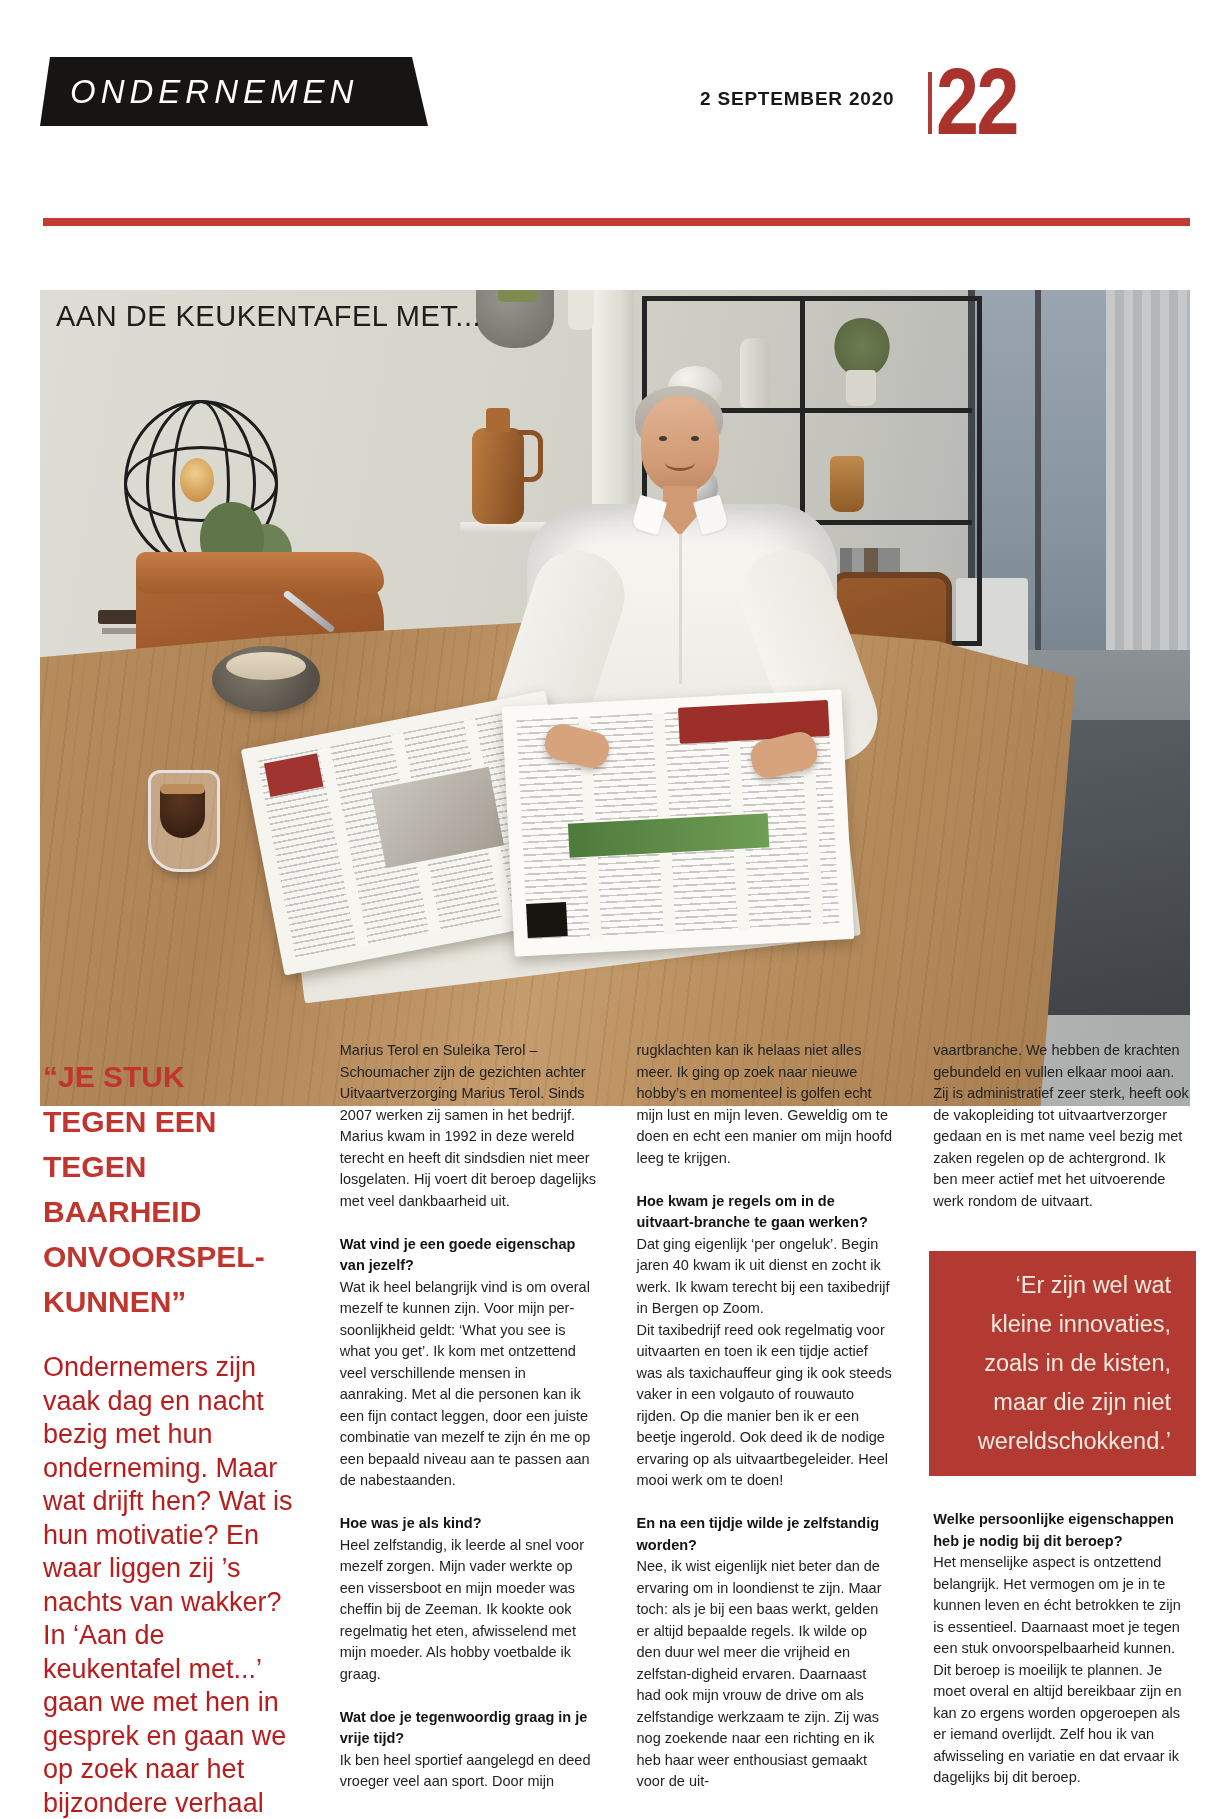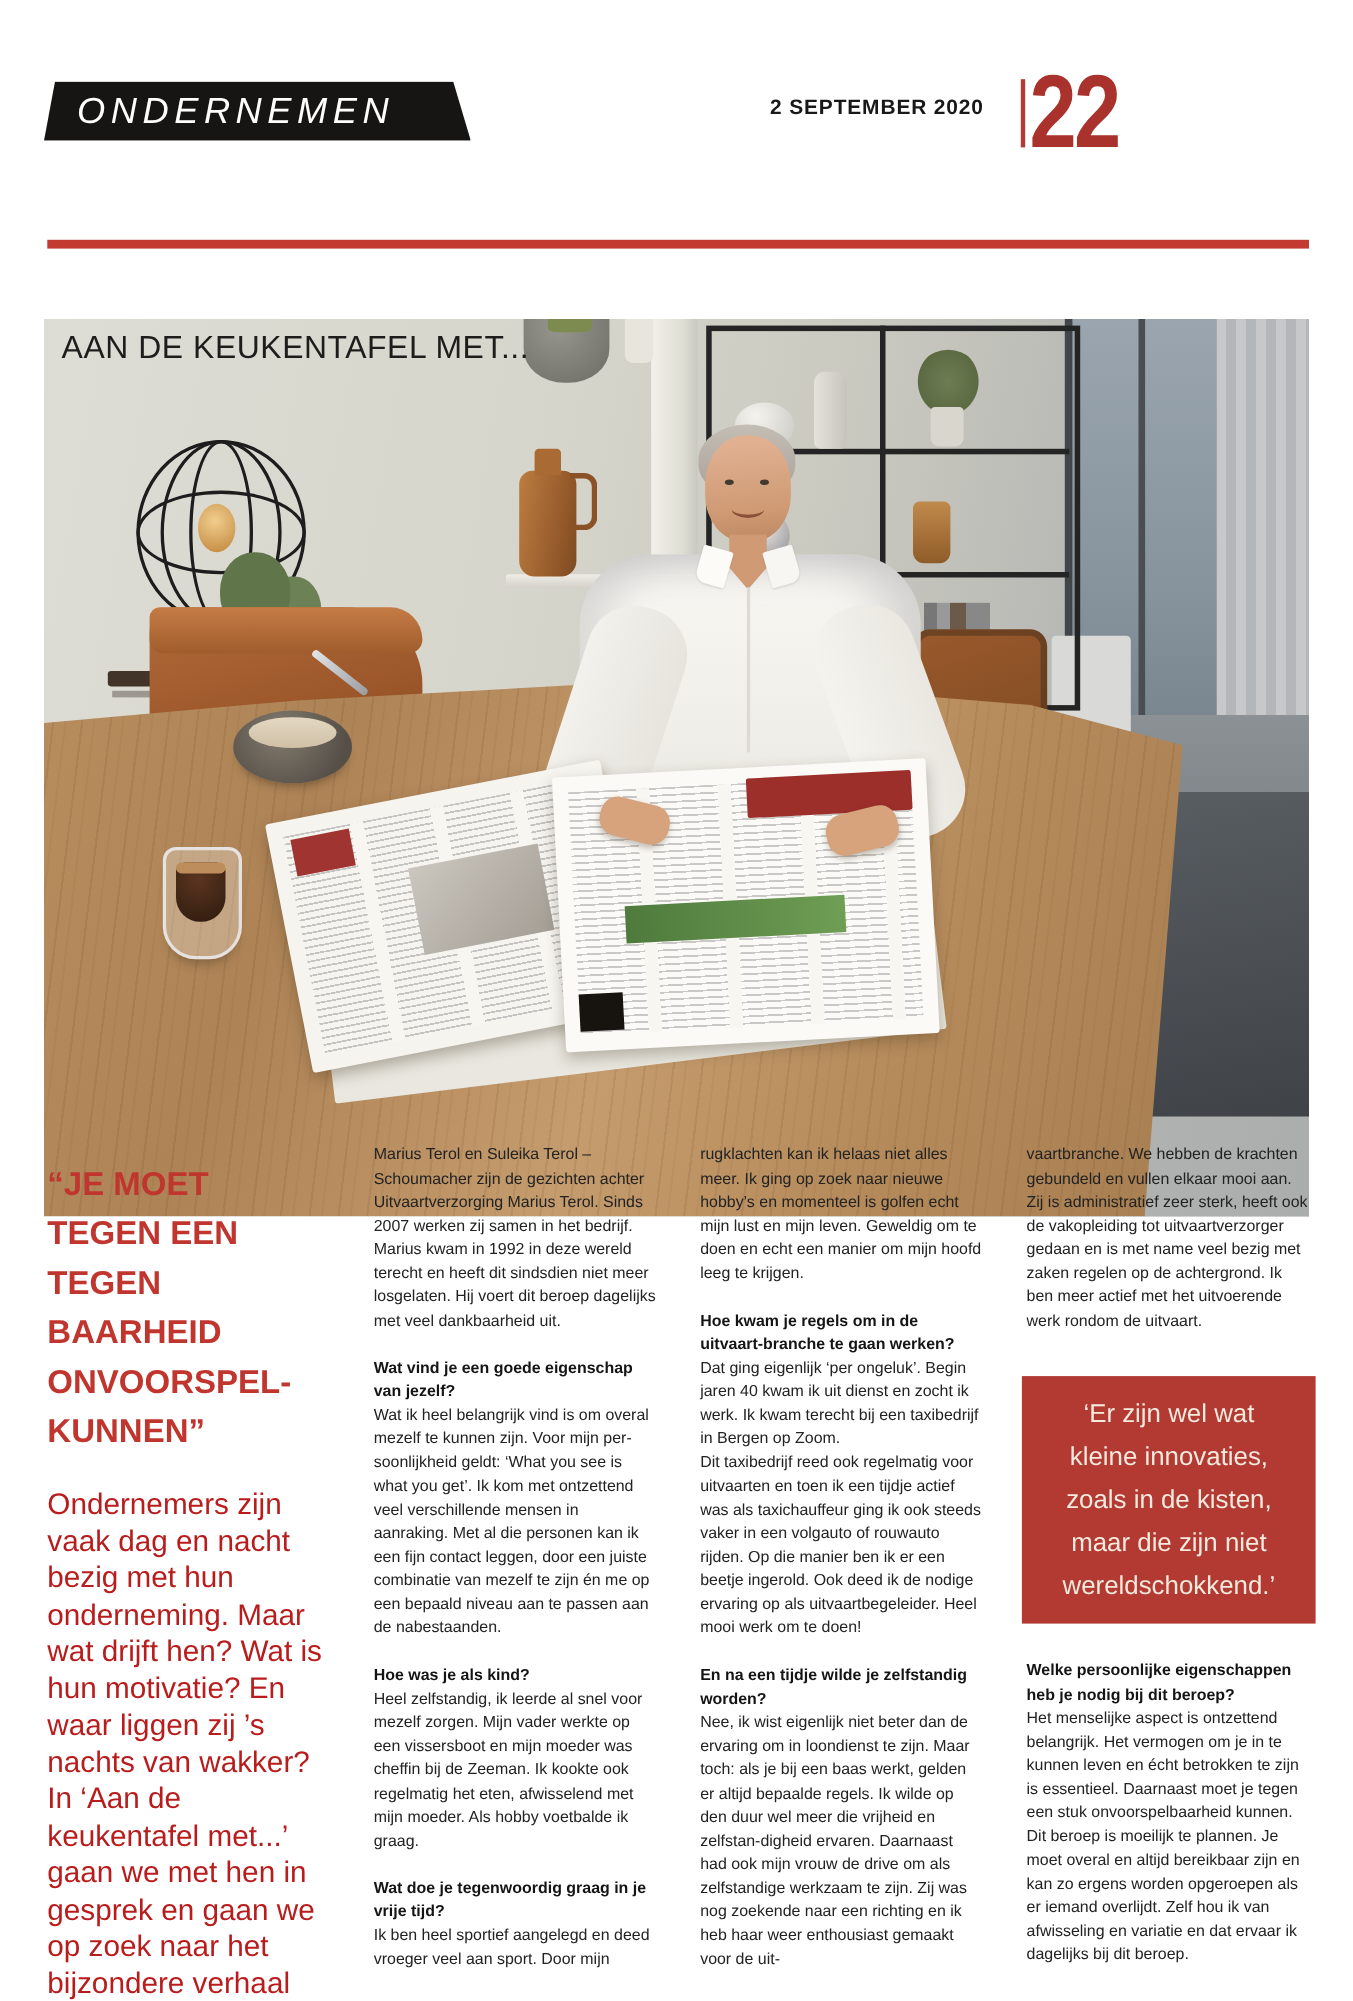--- a/index.html
+++ b/index.html
@@ -4,21 +4,21 @@
 <style>
   html,body { margin:0; padding:0; }
   body {
     width:1230px; height:1819px; position:relative; overflow:hidden;
     background:#ffffff;
     font-family:"Liberation Sans","DejaVu Sans",sans-serif;
     color:#1c1c1c;
   }
   
   .banner {
-    position:absolute; left:40px; top:74px; width:388px; height:54px;
+    position:absolute; left:40px; top:57px; width:388px; height:69px;
     background:#161514;
     clip-path:polygon(10px 0, calc(100% - 16px) 0, 100% 100%, 0 100%);
     display:flex; align-items:center;
   }
   .banner-text {
     color:#ffffff; font-style:italic; font-size:33px; letter-spacing:5px;
     padding-left:30px; white-space:nowrap;
   }
   .issue-date {
     position:absolute; left:700px; top:88px;
@@ -167,21 +167,21 @@
     position:absolute; left:43px; top:1040px; width:1147px;
     display:grid; grid-template-columns:repeat(4,1fr); column-gap:40px;
   }
   .headline { margin:14px 0 0 0; font-size:30px; line-height:45px; font-weight:700; color:#c0362f; }
   .intro { margin:27px 0 0 0; font-size:27px; line-height:33.5px; font-weight:400; color:#b91c1c; }
   .author { margin:14px 0 0 0; font-size:22px; line-height:30px; font-weight:700; color:#c0362f; }
   .body-p { margin:0; font-size:14.5px; line-height:21.5px; color:#222222; }
   .qa-p  { margin:21.5px 0 0 0; font-size:14.5px; line-height:21.5px; font-weight:700; color:#141414; }
   .pull-quote {
     margin:39px 0 0 -4px; width:calc(100% + 10px); box-sizing:border-box;
-    background:#b23a33; color:#f4eade; text-align:center;
+    background:#b23a33; color:#f4eade; text-align:right;
     font-size:23.5px; line-height:39px; padding:15px 25px;
   }
   .after-quote { margin-top:33px; }
 </style>
 </head>
 <body>
 
 <header>
   <div class="banner">
     <span class="banner-text">ONDERNEMEN</span>
@@ -263,21 +263,21 @@
   <div class="ph-crema"></div>
   <div class="ph-bowl"></div>
   <div class="ph-bowl-food"></div>
   <div class="ph-spoon"></div>
   <div class="photo-title">AAN DE KEUKENTAFEL MET...</div>
 </figure>
 
 <main class="cols">
   <section class="col">
     <h1 class="headline" style="margin-top:14px">
-      <div>“JE MOET</div>
+      <div>“JE STUK</div>
       <div>TEGEN EEN TEGEN</div>
       <div>BAARHEID</div>
       <div>ONVOORSPEL-</div>
       <div>KUNNEN”</div>
     </h1>
     <p class="intro">Ondernemers zijn vaak dag en nacht bezig met hun onderneming. Maar wat drijft hen? Wat is hun motivatie? En waar liggen zij ’s nachts van wakker? In ‘Aan de keukentafel met...’ gaan we met hen in gesprek en gaan we op zoek naar het bijzondere verhaal dat zij te vertellen hebben. Deze week:</p>
     <p class="author">Marius Terol</p>
   </section>
 
   <section class="col">

